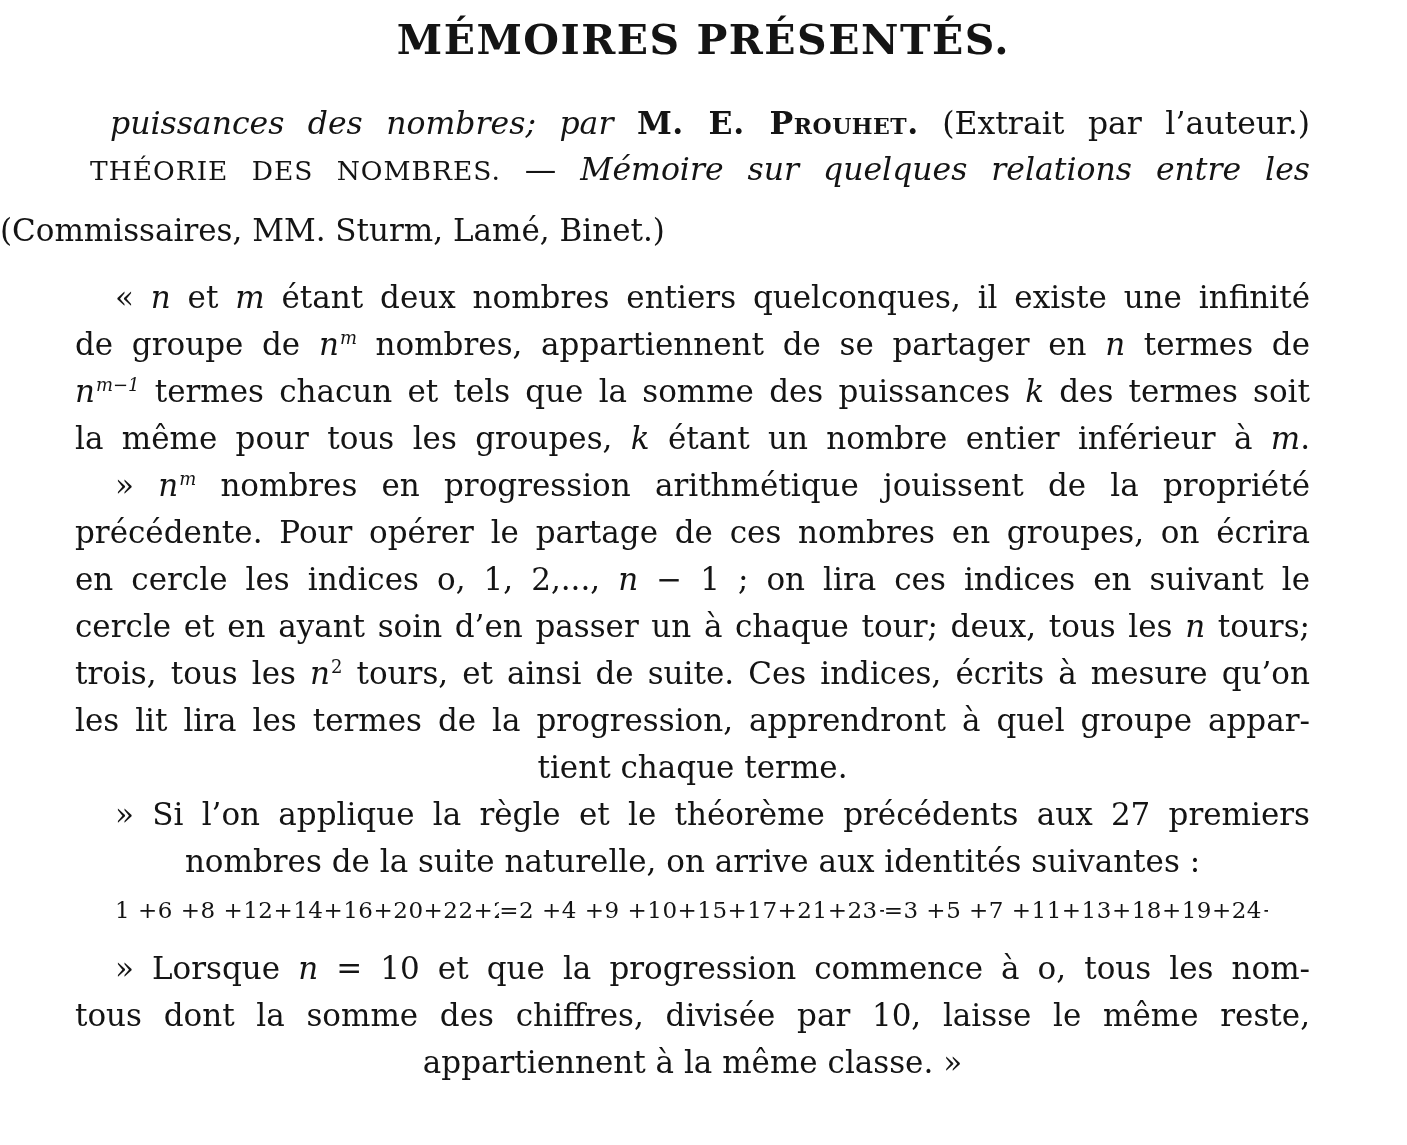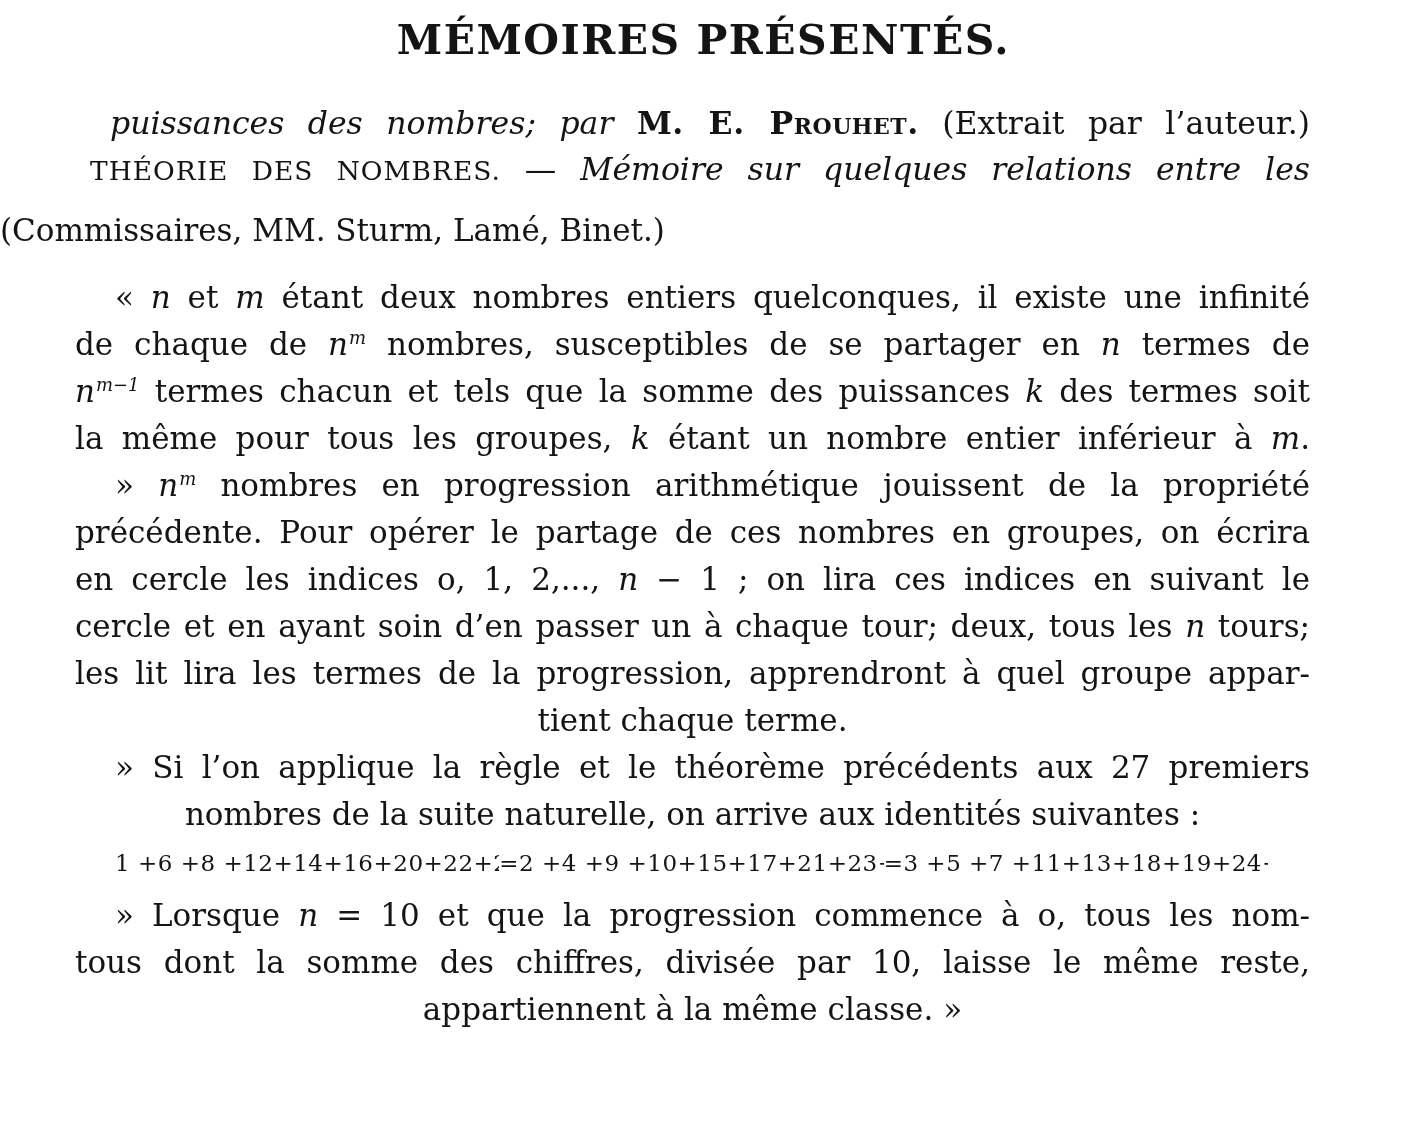--- a/index.html
+++ b/index.html
@@ -81,50 +81,51 @@
     flex: 1 1 auto;
     height: 5px;
     align-self: flex-end;
     margin: 0 6px 7px 4px;
     background-image: radial-gradient(circle, #1c1c1c 2px, rgba(0,0,0,0) 2.4px);
     background-size: 15px 5px;
     background-position: 2px 50%;
     background-repeat: repeat-x;
   }
 
-  .p4 { margin-top: 12px; }
+  .p4 { margin-top: 18px; }
 </style>
 </head>
 <body>
 
 <div class="page">
 
   <div class="title">MÉMOIRES PRÉSENTÉS.</div>
 
   <div class="heading">
     <div class="hline h2 jfill"><span class="rs-i">puissances des nombres; par </span><span class="rs-scb">M. E. Prouhet.</span><span> (Extrait par l’auteur.)</span></div>
     <div class="hline jfill"><span class="rs-sc">THÉORIE DES NOMBRES.</span><span> — </span><span class="rs-i">Mémoire sur quelques relations entre les</span></div>
   </div>
 
   <div class="commissaires">(Commissaires, MM. Sturm, Lamé, Binet.)</div>
 
   <div class="bodytext">
 
     <div class="para">
       <div class="line jfill indent"><span>« </span><span class="rs-i">n</span><span> et </span><span class="rs-i">m</span><span> étant deux nombres entiers quelconques, il existe une infinité</span></div>
-      <div class="line jfill"><span>de chaque de </span><span class="rs-i">n</span><span class="rs-isup">m</span><span> nombres, susceptibles de se partager en </span><span class="rs-i">n</span><span> termes de</span></div>
+      <div class="line jfill"><span>de groupe de </span><span class="rs-i">n</span><span class="rs-isup">m</span><span> nombres, appartiennent de se partager en </span><span class="rs-i">n</span><span> termes de</span></div>
       <div class="line jfill"><span class="rs-i">n</span><span class="rs-isup">m−1</span><span> termes chacun et tels que la somme des puissances </span><span class="rs-i">k</span><span> des termes soit</span></div>
       <div class="line jfill"><span>la même pour tous les groupes, </span><span class="rs-i">k</span><span> étant un nombre entier inférieur à </span><span class="rs-i">m</span><span>.</span></div>
     </div>
 
     <div class="para">
       <div class="line jfill indent"><span>» </span><span class="rs-i">n</span><span class="rs-isup">m</span><span> nombres en progression arithmétique jouissent de la propriété</span></div>
       <div class="line jfill"><span>précédente. Pour opérer le partage de ces nombres en groupes, on écrira</span></div>
       <div class="line jfill"><span>en cercle les indices o, 1, 2,..., </span><span class="rs-i">n</span><span> − 1 ; on lira ces indices en suivant le</span></div>
       <div class="line jfill"><span>cercle et en ayant soin d’en passer un à chaque tour; deux, tous les </span><span class="rs-i">n</span><span> tours;</span></div>
+      <div class="line jfill"><span>trois, tous les </span><span class="rs-i">n</span><span class="rs-sup">2</span><span> tours, et ainsi de suite. Ces indices, écrits à mesure qu’on</span></div>
       <div class="line jfill"><span>les lit lira les termes de la progression, apprendront à quel groupe appar-</span></div>
       <div class="line last"><span>tient chaque terme.</span></div>
     </div>
 
     <div class="para">
       <div class="line jfill indent"><span>» Si l’on applique la règle et le théorème précédents aux 27 premiers</span></div>
       <div class="line last"><span>nombres de la suite naturelle, on arrive aux identités suivantes :</span></div>
     </div>
 
     <div class="formula">

